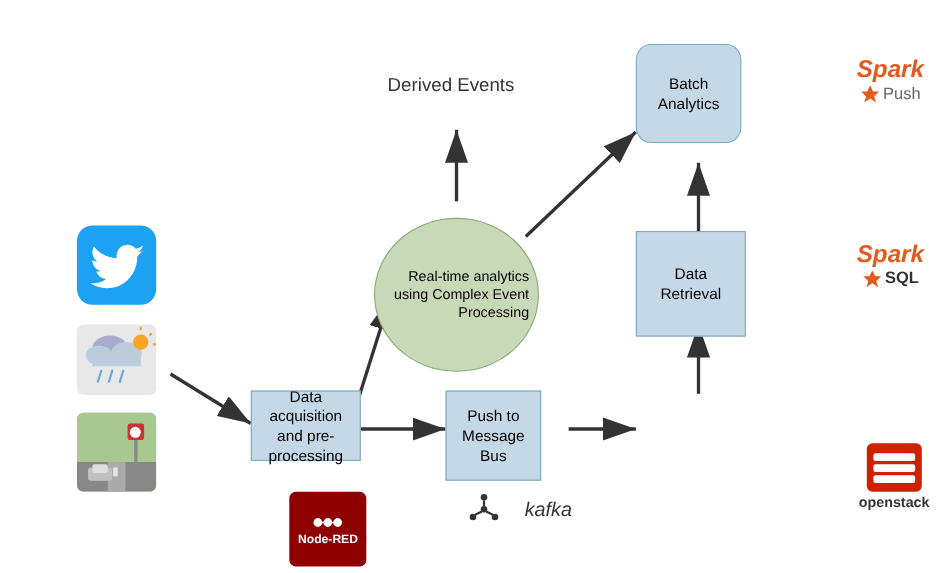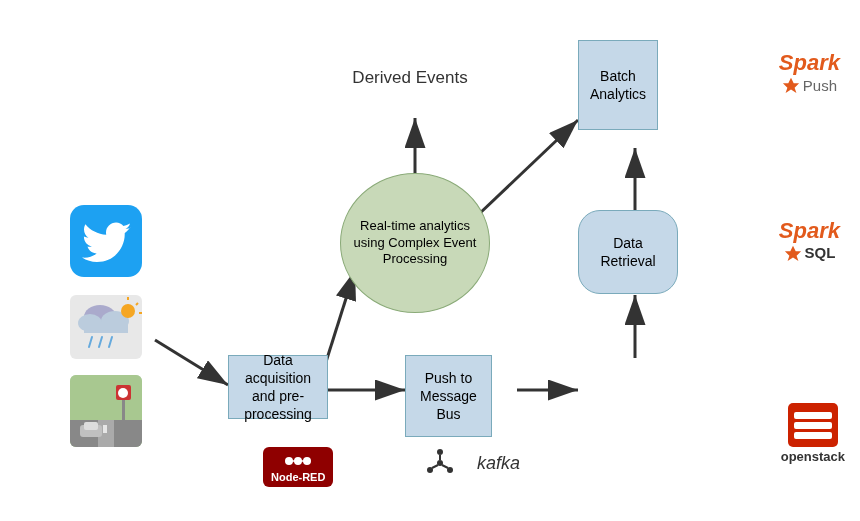--- a/index.html
+++ b/index.html
@@ -95,21 +95,21 @@
       font-size: 17px;
       font-style: italic;
       color: #333;
     }
     
     .nodered-badge {
       position: absolute;
       background: #8f0000;
       color: #fff;
       border-radius: 6px;
-      padding: 4px 8px;
+      padding: 18px 8px;
       font-size: 11px;
       font-weight: bold;
       text-align: center;
       display: flex;
       align-items: center;
       flex-direction: column;
     }
     
     .spark-mllib {
       position: absolute;
@@ -193,33 +193,33 @@
 
     <line x1="415" y1="183" x2="415" y2="118" stroke="#333" stroke-width="3" marker-end="url(#arrow)"></line>
 
     <line x1="478" y1="215" x2="578" y2="120" stroke="#333" stroke-width="3" marker-end="url(#arrow)"></line>
   </svg>
 
   <div class="derived-label" style="left:330px; top:68px; width:160px;">
     <span>Derived Events</span>
   </div>
 
-  <div class="circle" style="left:340px; top:173px; width:150px; height:140px;">
+  <div class="circle" style="left:340px; top:198px; width:150px; height:140px;text-align:right;">
     <span style="font-size:13px; line-height:1.3;">Real-time
 analytics using
 Complex Event
 Processing</span>
   </div>
 
-  <div class="box" style="left:578px; top:40px; width:80px; height:90px;">
+  <div class="box" style="left:578px; top:40px; width:96px; height:90px;border-radius:14px;">
     <span>Batch
 Analytics</span>
   </div>
 
-  <div class="box" style="left:578px; top:210px; width:100px; height:84px;border-radius:22px;">
+  <div class="box" style="left:578px; top:210px; width:100px; height:96px;">
     <span>Data
 Retrieval</span>
   </div>
 
 
   <div class="box" style="left:405px; top:355px; width:87px; height:82px;">
     <span>Push to
 Message Bus</span>
   </div>
 

